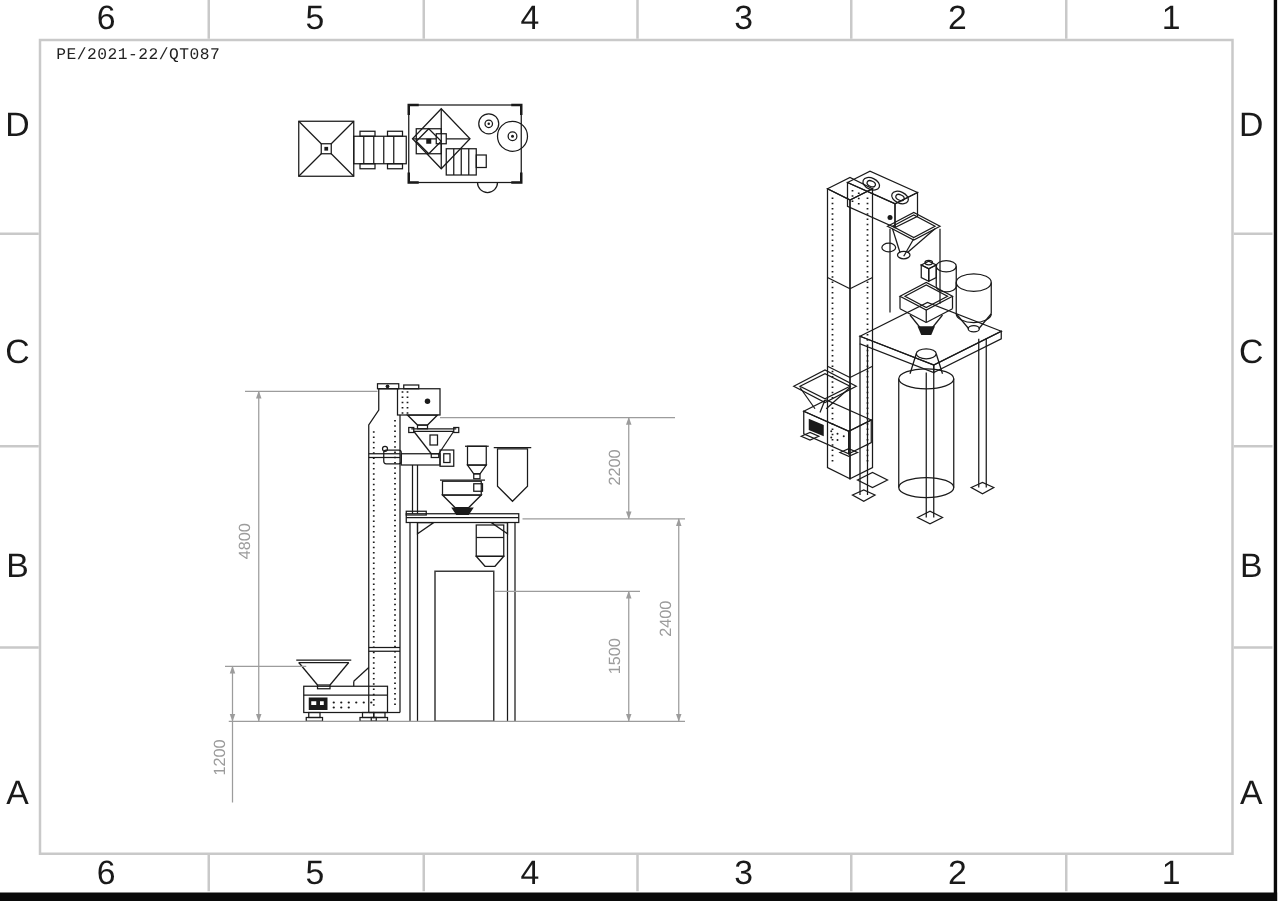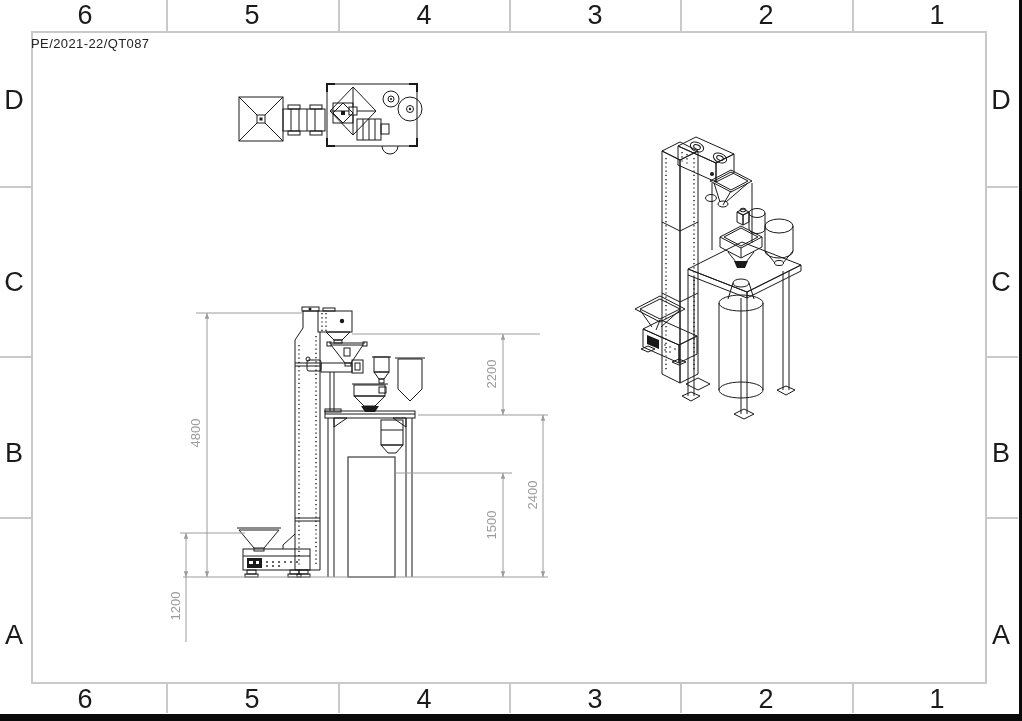--- a/index.html
+++ b/index.html
@@ -4,22 +4,22 @@
 <style>
   html,body{margin:0;padding:0;background:#fff;}
   .sheet{position:relative;width:1022px;height:721px;background:#fff;overflow:hidden;
          font-family:"Liberation Sans",sans-serif;}
   .frame{position:absolute;left:31px;top:31px;width:952px;height:649px;
          border:2px solid #c9c9c9;background:#fff;}
   .grid-label{position:absolute;transform:translate(-50%,-50%);color:#1a1a1a;
               font-size:27px;font-weight:400;letter-spacing:0;line-height:1;}
   .tick-v{position:absolute;width:2px;background:#c9c9c9;}
   .tick-h{position:absolute;height:2px;background:#c9c9c9;}
-  .title-text{position:absolute;left:31px;top:36px;color:#222;font-size:13px;
-              letter-spacing:0.4px;}
+  .title-text{position:absolute;left:45px;top:36px;color:#222;font-size:13px;
+              letter-spacing:0.4px;font-family:Liberation Mono, monospace;}
   .edge-right{position:absolute;right:0;top:0;width:3px;height:721px;background:#0a0a0a;}
   .edge-bottom{position:absolute;left:0;bottom:0;width:1022px;height:7px;background:#0a0a0a;}
   svg{position:absolute;left:0;top:0;}
   svg .ln{stroke:#1a1a1a;stroke-width:1;fill:none;}
   svg .fillw{stroke:#1a1a1a;stroke-width:1;fill:#fff;}
   svg .dark{fill:#1a1a1a;stroke:none;}
   svg .riv{stroke:#1a1a1a;stroke-width:1.4;fill:none;stroke-dasharray:1.2 3;}
   svg .dim{stroke:#9c9c9c;stroke-width:1;fill:none;}
   svg .dimtxt{fill:#9c9c9c;font-family:"Liberation Sans",sans-serif;font-size:13px;}
   svg .bag{stroke:#3a3a3a;stroke-width:1.2;fill:none;}

